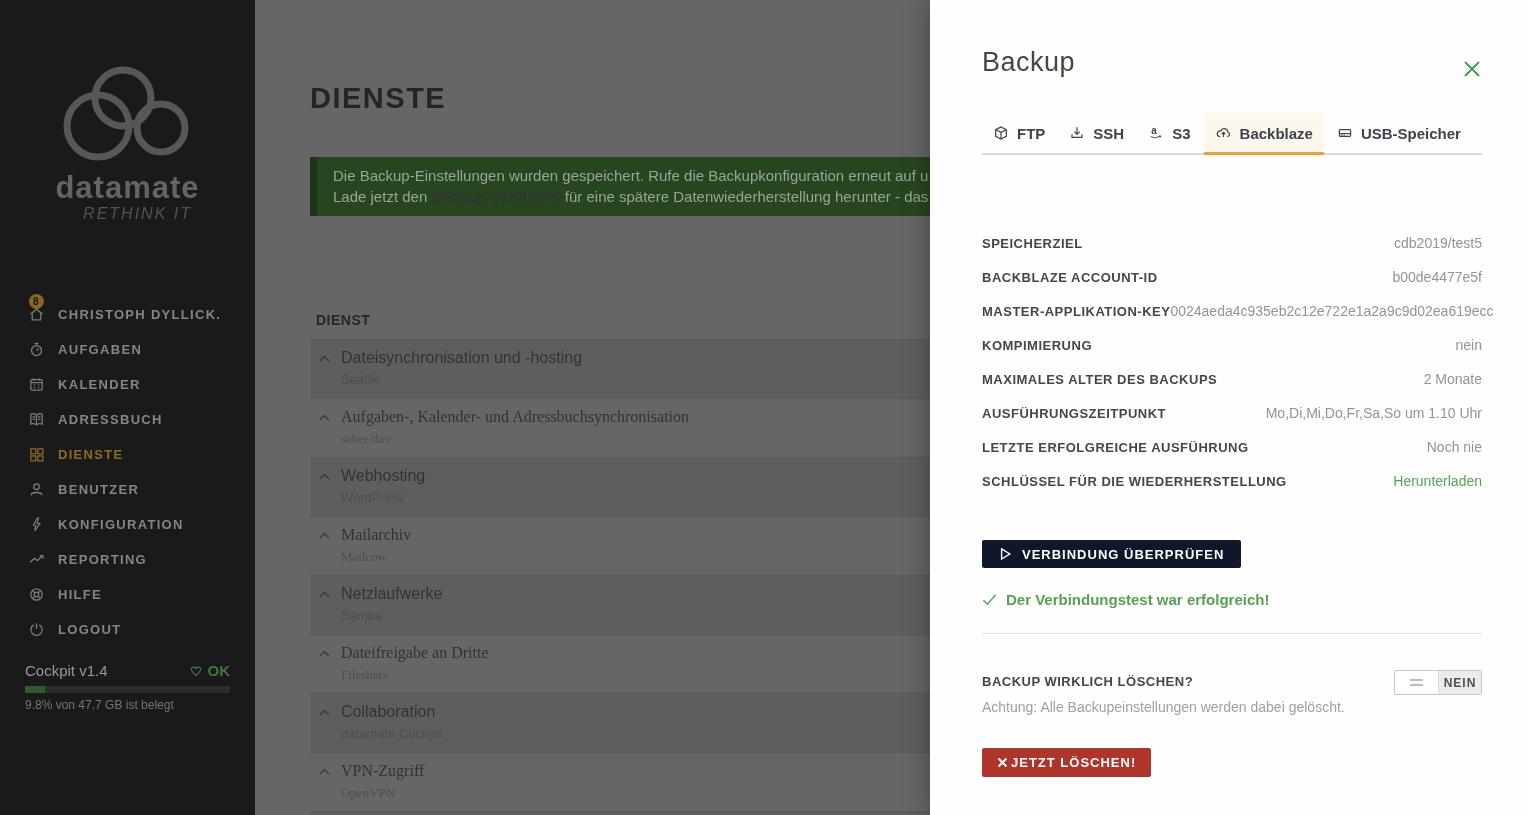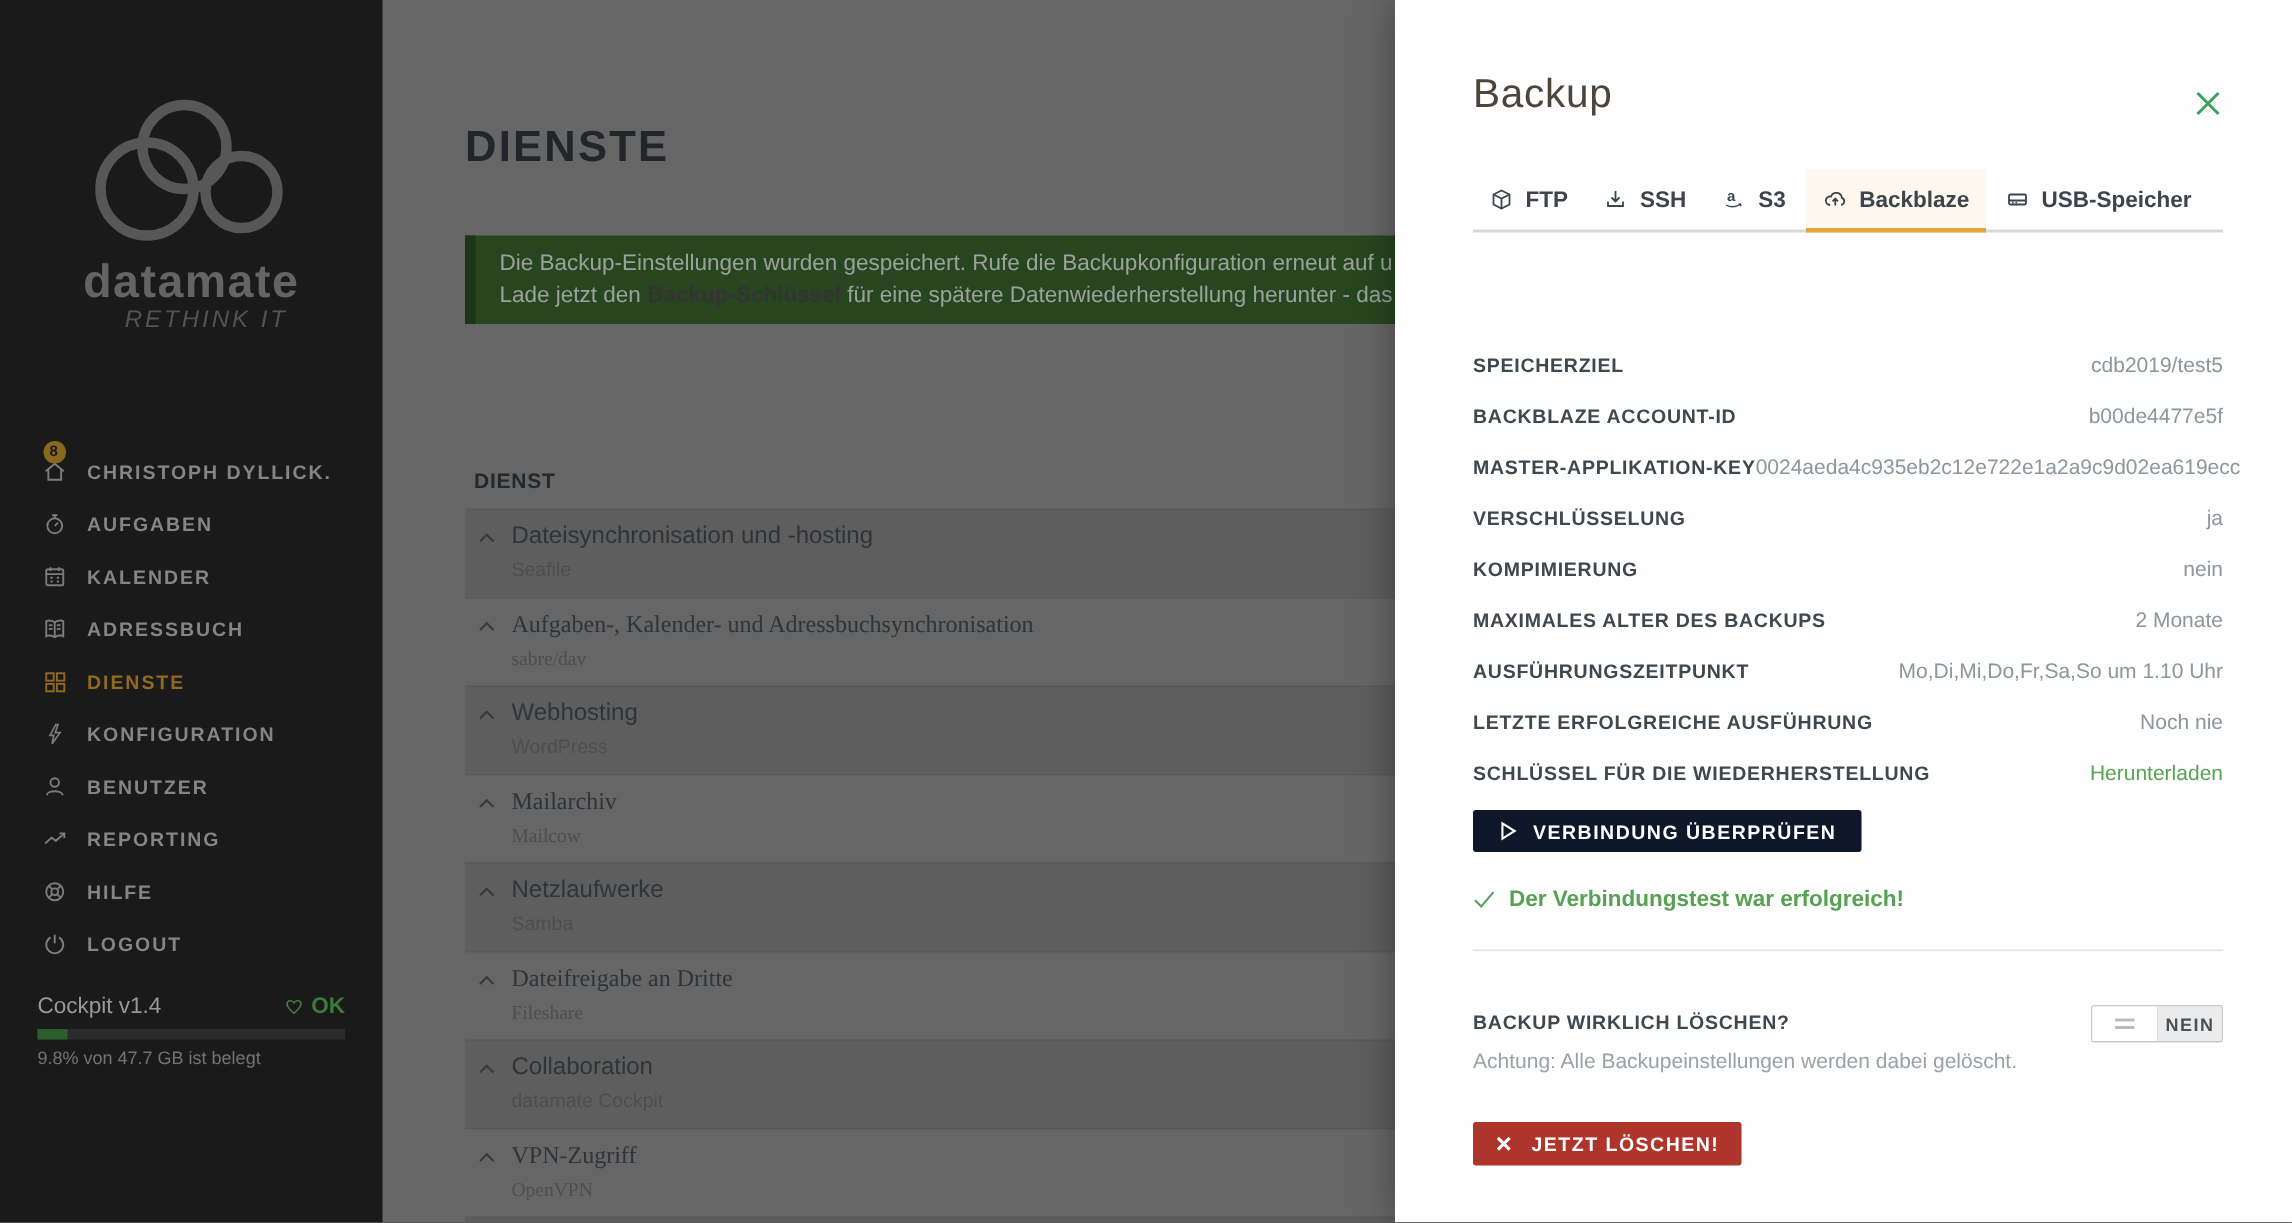--- a/index.html
+++ b/index.html
@@ -87,21 +87,21 @@
             border:1px solid #c8c8c8; border-radius:2px; display:flex; cursor:pointer; background:#fff; }
   .toggle-handle { width:44px; display:flex; flex-direction:column; align-items:center;
                    justify-content:center; gap:3px; background:#ffffff; border-right:1px solid #ddd; }
   .toggle-handle i { display:block; width:13px; height:2px; background:#bbbbbb; }
   .toggle-state { flex:1; background:#ebebeb; display:flex; align-items:center; justify-content:center;
                   font-size:12px; font-weight:bold; color:#4b5157; letter-spacing:1px; }
   .warning { position:absolute; left:52px; top:699px; font-size:14px; color:#9ba1a6; }
   .del-btn { position:absolute; left:52px; top:748px; height:29px; padding:0 15px;
              background:#ad352c; border:none; border-radius:2px; color:#ffffff;
              font-family:"Liberation Sans",sans-serif; font-size:13px; font-weight:bold;
-             letter-spacing:1px; display:flex; align-items:center; gap:13px; cursor:pointer; }
+             letter-spacing:1px; display:flex; align-items:center; gap:3px; cursor:pointer; }
 </style>
 </head>
 <body>
 
 <div id="screen">
 
   <div class="sidebar">
     <svg class="logo-rings" width="145" height="100" viewBox="0 0 145 100" fill="none">
       <circle cx="42" cy="60" r="31" stroke="#575757" stroke-width="7"></circle>
       <circle cx="67" cy="32" r="28" stroke="#575757" stroke-width="7"></circle>
@@ -155,34 +155,34 @@
               <rect x="4" y="4" width="7" height="7"></rect>
               <rect x="14" y="4" width="7" height="7"></rect>
               <rect x="4" y="14" width="7" height="7"></rect>
               <rect x="14" y="14" width="7" height="7"></rect>
             </svg>
         </span>
         <span class="lbl">DIENSTE</span>
       </div>
       <div class="nav-item">
         <span class="nicon">
+          <svg width="17" height="17" viewBox="0 0 24 24" fill="none" stroke-width="1.8">
+              <circle cx="12" cy="8" r="4"></circle>
+              <path d="M4.5 20 C4.5 15 19.5 15 19.5 20"></path>
+            </svg>
+        </span>
+        <span class="lbl">BENUTZER</span>
+      </div>
+      <div class="nav-item">
+        <span class="nicon">
           <svg width="17" height="17" viewBox="0 0 24 24" fill="none" stroke-width="1.6">
               <path d="M13 3 L7.5 13 H11 L9.5 21 L17 10.5 H12.5 L15 3 Z"></path>
             </svg>
         </span>
         <span class="lbl">KONFIGURATION</span>
-      </div>
-      <div class="nav-item">
-        <span class="nicon">
-          <svg width="17" height="17" viewBox="0 0 24 24" fill="none" stroke-width="1.8">
-              <circle cx="12" cy="8" r="4"></circle>
-              <path d="M4.5 20 C4.5 15 19.5 15 19.5 20"></path>
-            </svg>
-        </span>
-        <span class="lbl">BENUTZER</span>
       </div>
       <div class="nav-item">
         <span class="nicon">
           <svg width="17" height="17" viewBox="0 0 24 24" fill="none" stroke-width="1.8">
               <path d="M3 16 L9 10.5 L13 13.5 L21 6.5"></path>
               <path d="M16.5 6.5 H21 V11"></path>
             </svg>
         </span>
         <span class="lbl">REPORTING</span>
       </div>
@@ -345,24 +345,20 @@
         <span class="flabel">SPEICHERZIEL</span>
         <span class="fvalue">cdb2019/test5</span>
       </div>
       <div class="frow">
         <span class="flabel">BACKBLAZE ACCOUNT-ID</span>
         <span class="fvalue">b00de4477e5f</span>
       </div>
       <div class="frow">
         <span class="flabel">MASTER-APPLIKATION-KEY</span>
         <span class="fvalue">0024aeda4c935eb2c12e722e1a2a9c9d02ea619ecc</span>
-      </div>
-      <div class="frow">
-        <span class="flabel">VERSCHLÜSSELUNG</span>
-        <span class="fvalue">ja</span>
       </div>
       <div class="frow">
         <span class="flabel">KOMPIMIERUNG</span>
         <span class="fvalue">nein</span>
       </div>
       <div class="frow">
         <span class="flabel">MAXIMALES ALTER DES BACKUPS</span>
         <span class="fvalue">2 Monate</span>
       </div>
       <div class="frow">

